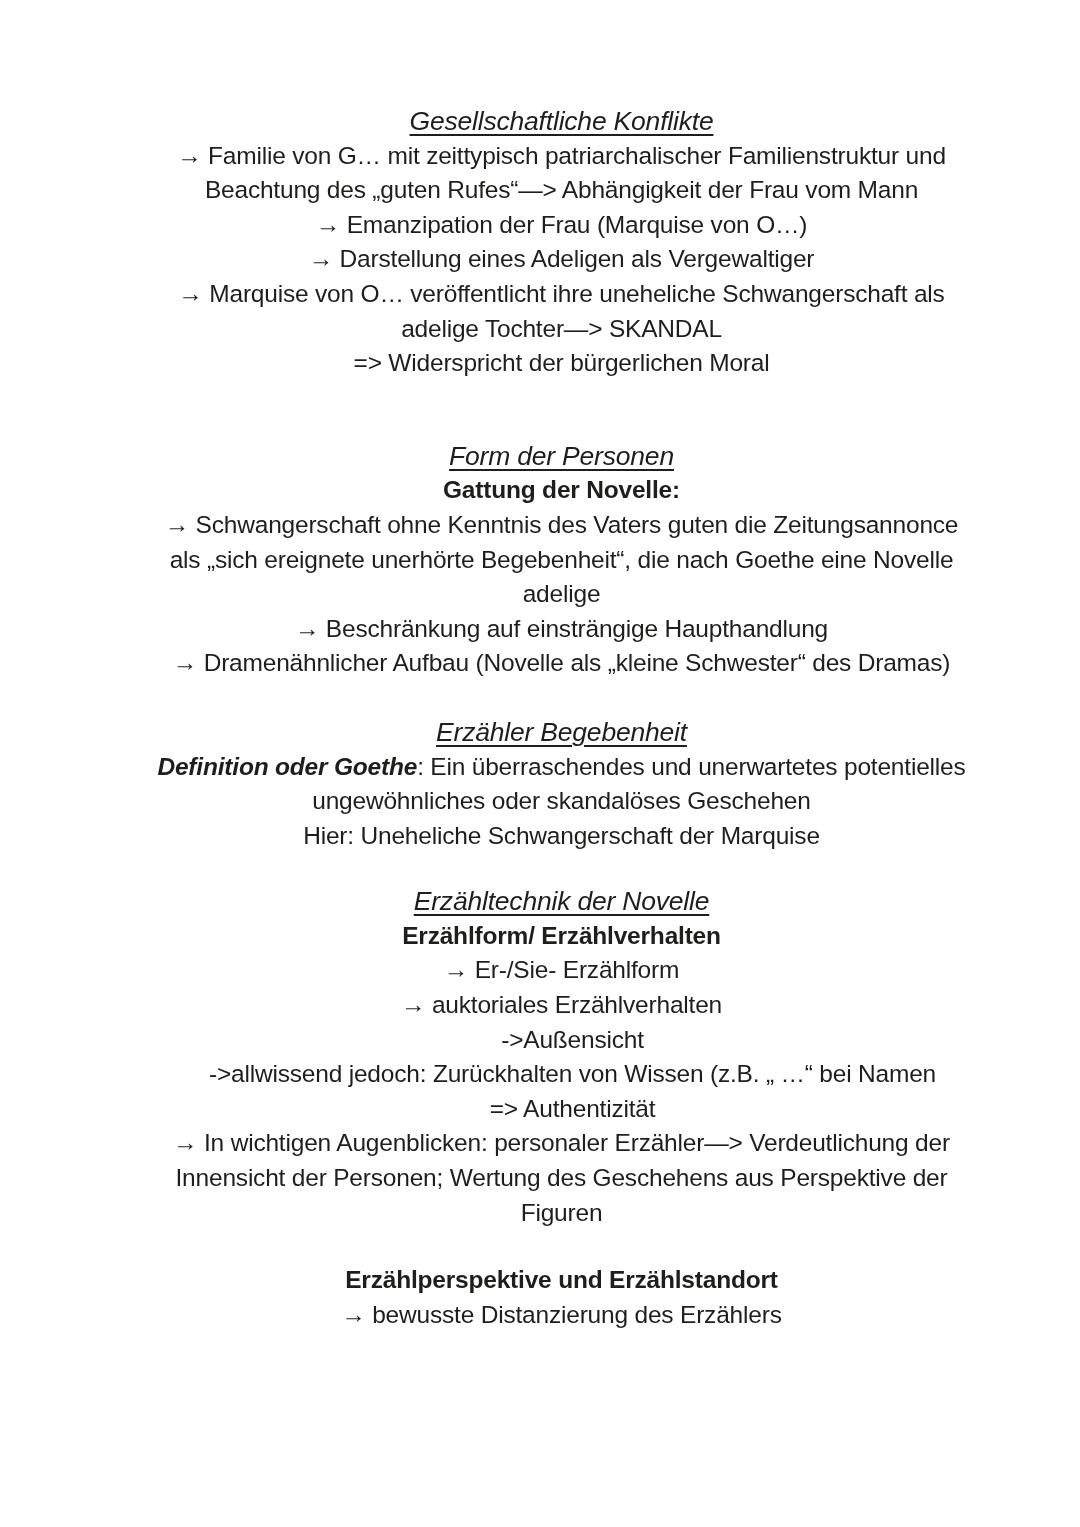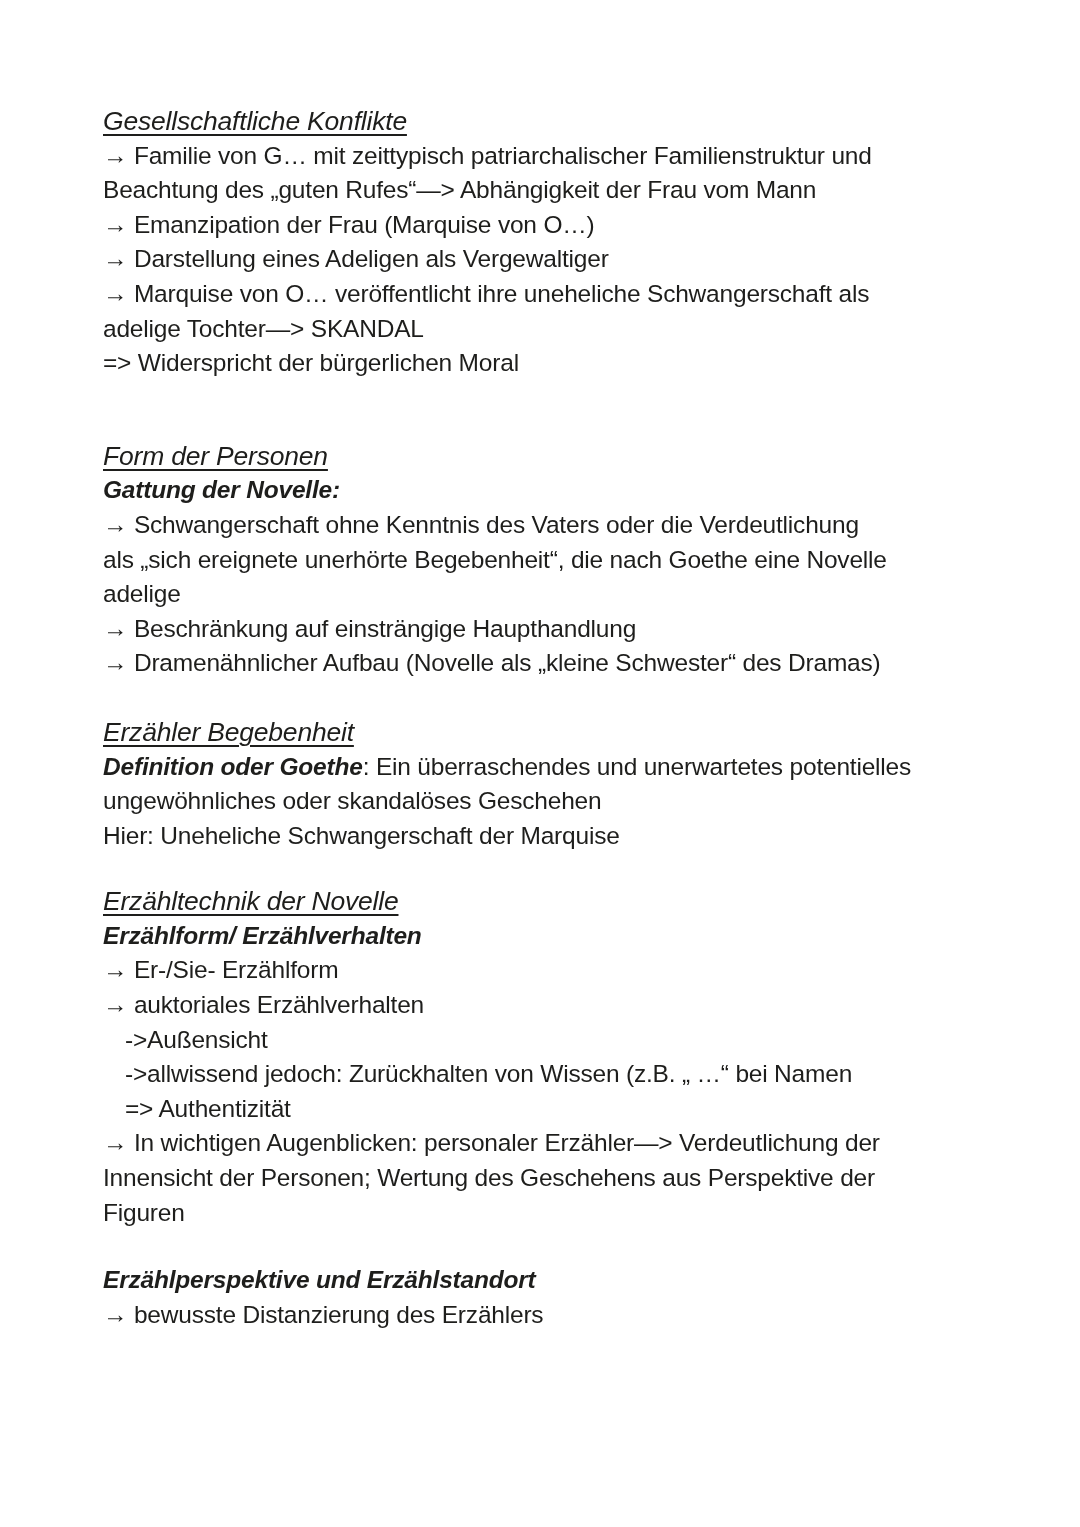--- a/index.html
+++ b/index.html
@@ -30,24 +30,24 @@
   .sec-5 { margin-top: 33px; }
   .heading {
     font-style: italic;
     font-size: 26.5px;
     text-decoration: underline;
     text-underline-offset: 4px;
     text-decoration-thickness: 1.5px;
   }
   .subheading {
     font-weight: bold;
-    font-style: italic;
   }
   .line {
     white-space: nowrap;
+    text-align: center;
   }
   .ind { padding-left: 22px; }
   .bold-it {
     font-weight: bold;
     font-style: italic;
   }
 </style>
 </head>
 <body>
 
@@ -60,21 +60,21 @@
     <div class="line">→ Emanzipation der Frau (Marquise von O…)</div>
     <div class="line">→ Darstellung eines Adeligen als Vergewaltiger</div>
     <div class="line">→ Marquise von O… veröffentlicht ihre uneheliche Schwangerschaft als</div>
     <div class="line">adelige Tochter—&gt; SKANDAL</div>
     <div class="line">=&gt; Widerspricht der bürgerlichen Moral</div>
   </div>
 
   <div class="section sec-2">
     <div class="line heading">Form der Personen</div>
     <div class="line subheading">Gattung der Novelle:</div>
-    <div class="line">→ Schwangerschaft ohne Kenntnis des Vaters oder die Verdeutlichung</div>
+    <div class="line">→ Schwangerschaft ohne Kenntnis des Vaters guten die Zeitungsannonce</div>
     <div class="line">als „sich ereignete unerhörte Begebenheit“, die nach Goethe eine Novelle</div>
     <div class="line">adelige</div>
     <div class="line">→ Beschränkung auf einsträngige Haupthandlung</div>
     <div class="line">→ Dramenähnlicher Aufbau (Novelle als „kleine Schwester“ des Dramas)</div>
   </div>
 
   <div class="section sec-3">
     <div class="line heading">Erzähler Begebenheit</div>
     <div class="line"><span class="bold-it">Definition oder Goethe</span><span>: Ein überraschendes und unerwartetes potentielles</span></div>
     <div class="line">ungewöhnliches oder skandalöses Geschehen</div>

